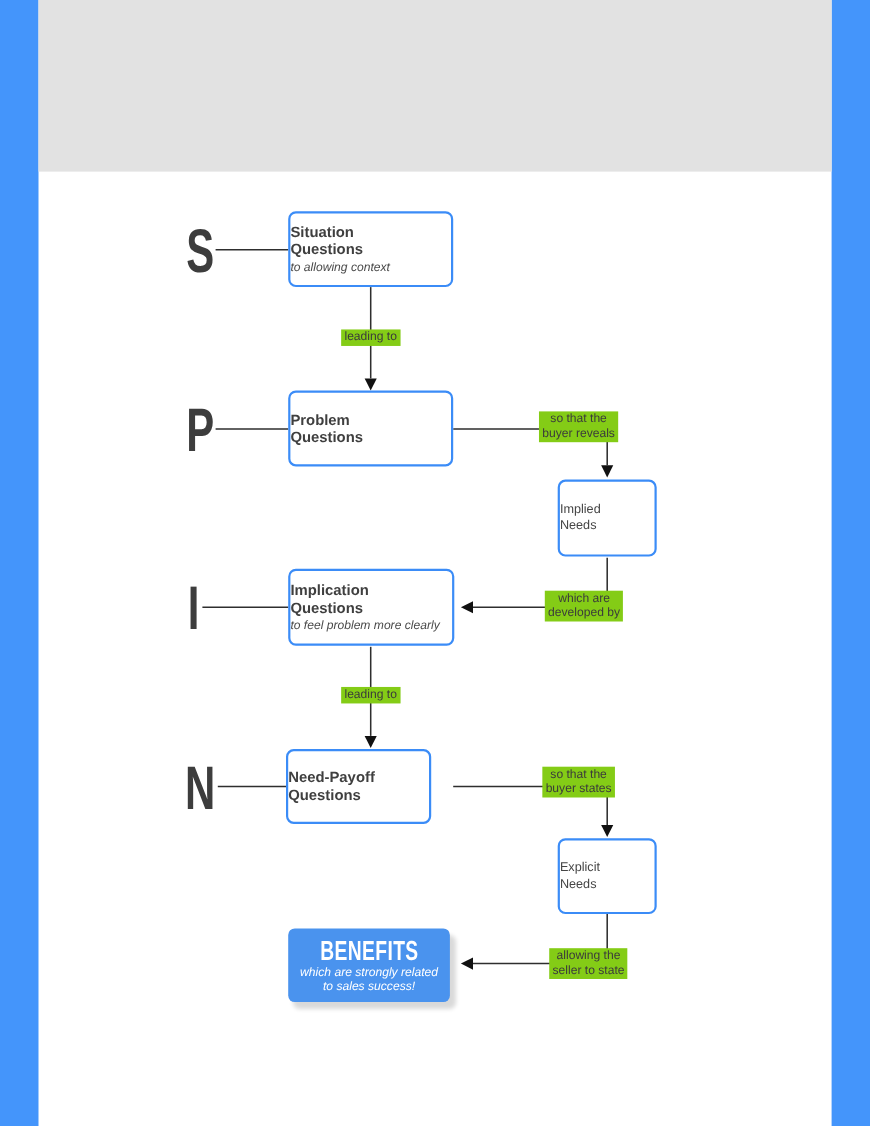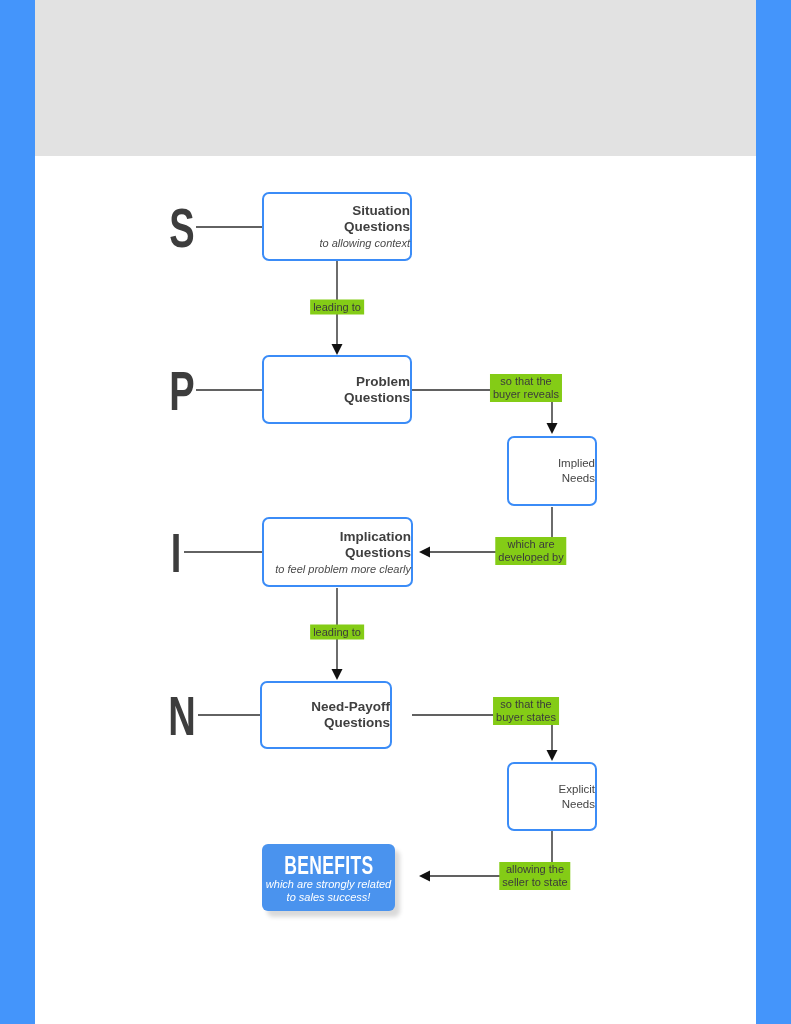--- a/index.html
+++ b/index.html
@@ -22,26 +22,26 @@
   .big-letter{position:absolute;width:44px;height:60px;display:flex;align-items:center;justify-content:center;
               font-size:56px;font-weight:700;color:#3d3d3d;transform:scaleX(.68);}
 
   
   #wires{position:absolute;left:0;top:0;width:791px;height:1024px;z-index:1;}
   #wires line,#wires polyline{stroke:#2e2e2e;stroke-width:1.4;fill:none;}
   #wires polygon{fill:#111;}
 
   
   .qbox{position:absolute;background:#fff;border:2px solid var(--boxborder,#3b8cf7);border-radius:7px;
-        display:flex;flex-direction:column;align-items:flex-end;justify-content:center;z-index:2;text-align:center;}
+        display:flex;flex-direction:column;align-items:flex-start;justify-content:center;z-index:2;text-align:center;}
   .qbox .bold-line{font-size:13.5px;font-weight:700;line-height:16px;color:#3f3f3f;}
   .qbox .sub-line{font-size:11px;font-style:italic;line-height:13px;color:#4a4a4a;margin-top:2px;}
   .qbox .reg-line{font-size:11.5px;font-weight:400;line-height:15px;color:#454545;}
 
-  .benefits{position:absolute;left:262px;top:844px;width:133px;height:67px;border-radius:6px;
+  .benefits{position:absolute;left:262px;top:844px;width:147px;height:67px;border-radius:6px;
             background:var(--benefits,#4a93ee);display:flex;flex-direction:column;align-items:center;justify-content:center;
             box-shadow:5px 6px 4px rgba(0,0,0,.15);z-index:2;text-align:center;color:#fff;}
   .benefits .ben-title{font-size:25px;font-weight:700;letter-spacing:.5px;transform:scaleX(.7);white-space:nowrap;line-height:24px;}
   .benefits .ben-sub{font-size:11px;font-style:italic;line-height:12px;margin-top:1px;}
 
   
   .edge-label{position:absolute;transform:translate(-50%,-50%);background:#84cc16;padding:1px 3px;
               font-size:11px;line-height:13px;color:#3b3b3b;text-align:center;white-space:nowrap;z-index:3;}
 
   

